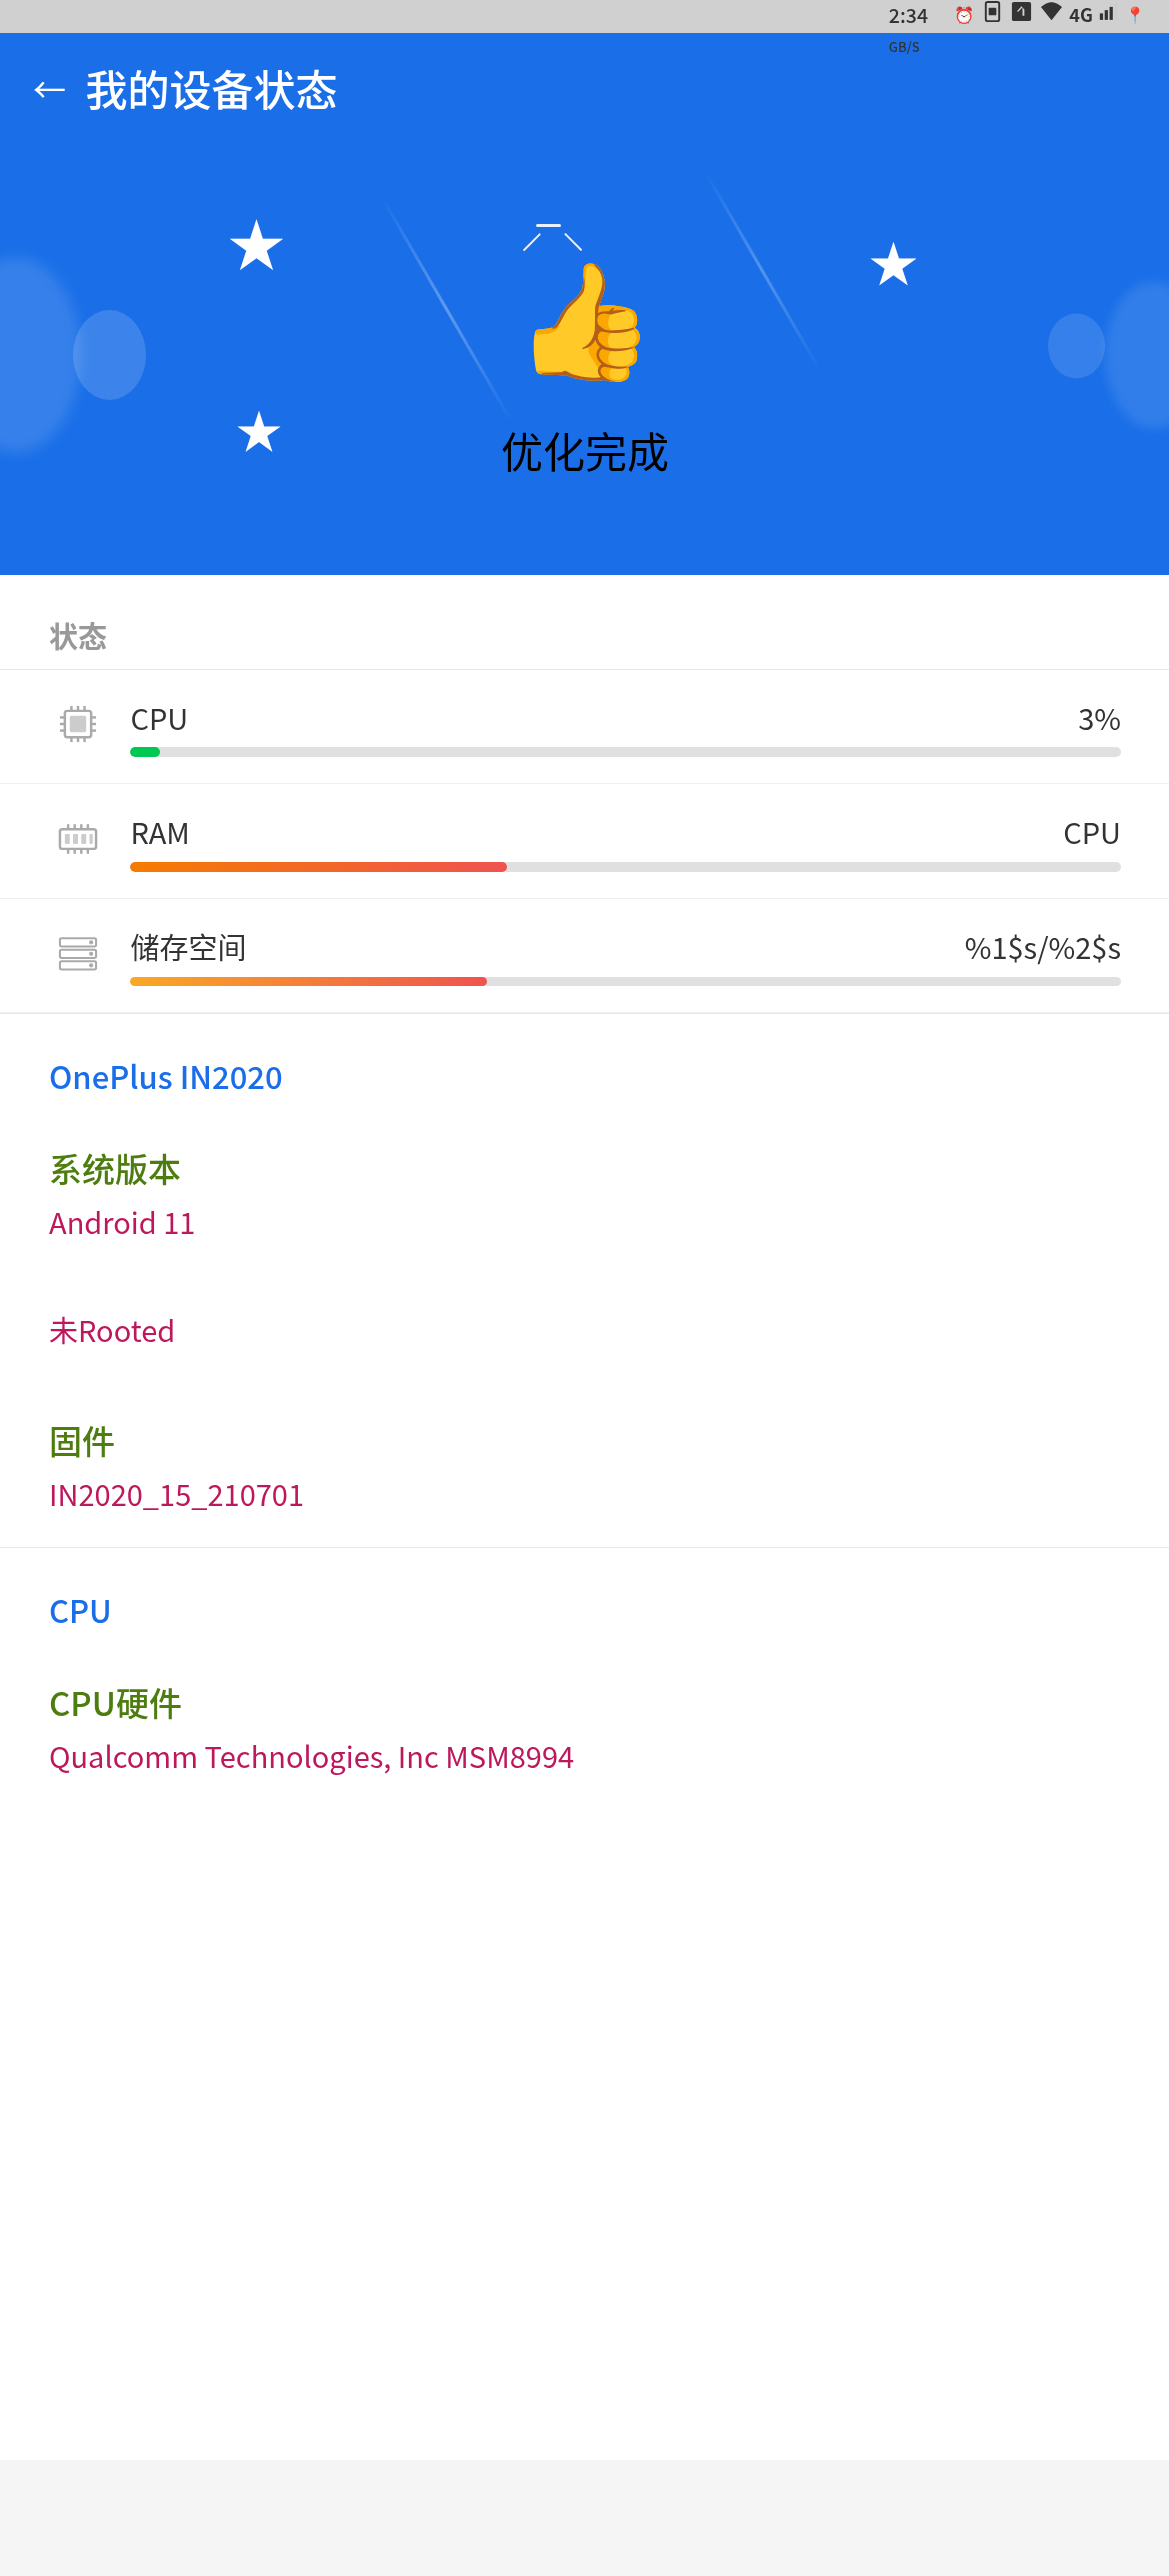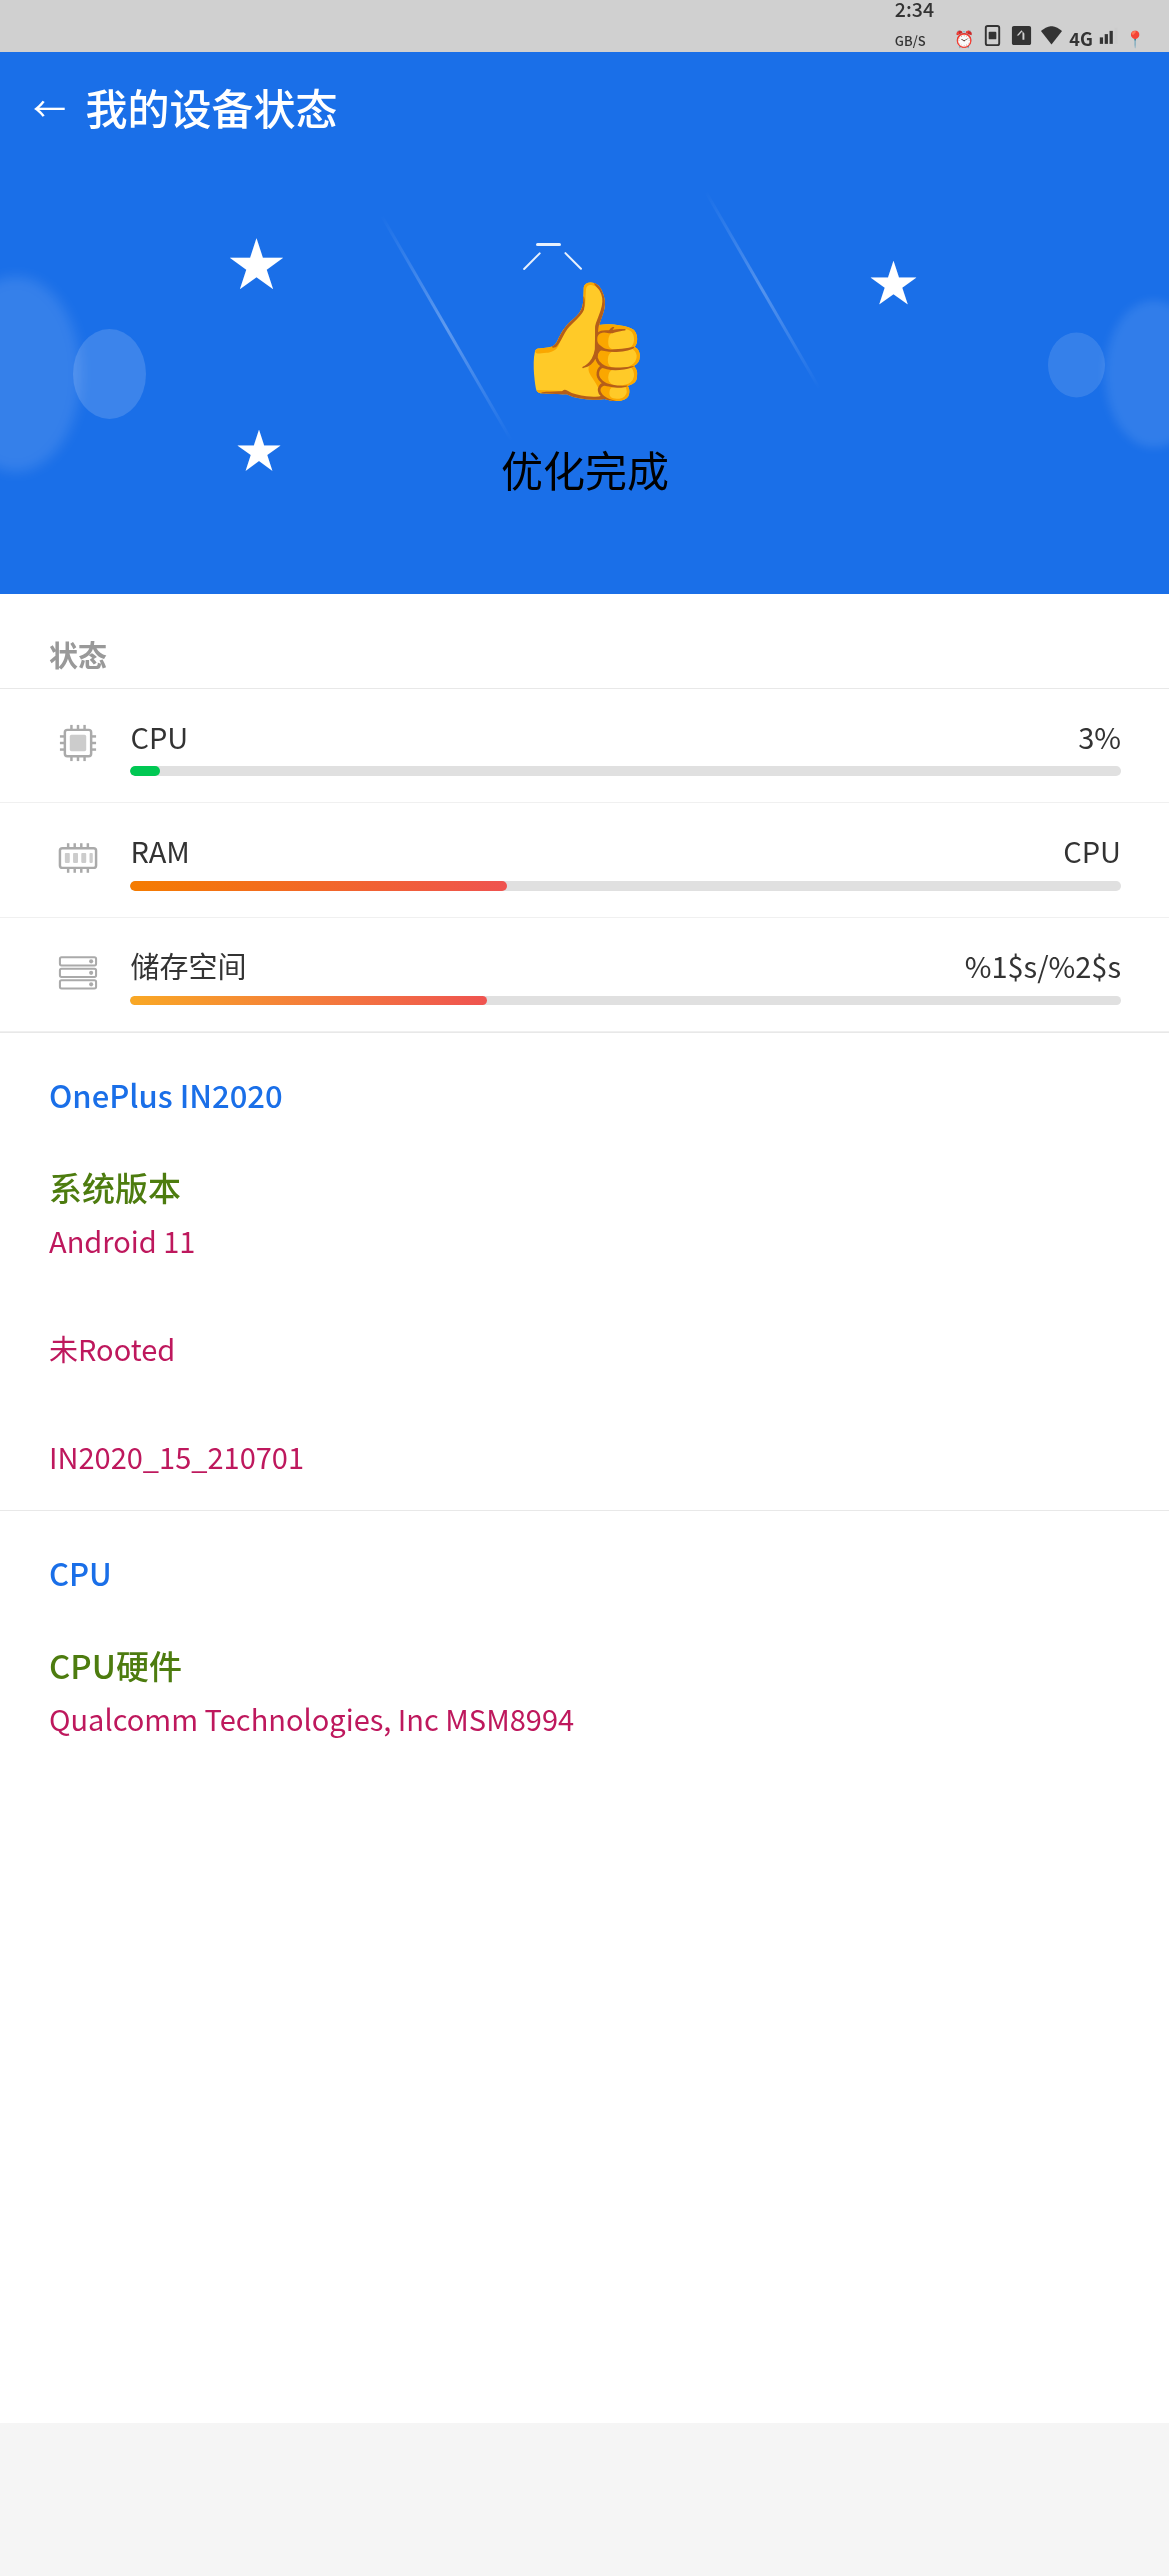--- a/index.html
+++ b/index.html
@@ -7,26 +7,26 @@
       width: 1170px;
       min-height: 2576px;
       background: #f5f5f5;
       font-family: 'PingFang SC', 'Noto Sans CJK SC', 'Microsoft YaHei', sans-serif;
       overflow-x: hidden;
     }
 
     
     .status-bar {
       background: #d0d0d0;
-      height: 52px;
-      display: flex;
-      align-items: flex-end;
+      height: 33px;
+      display: flex;
+      align-items: flex-start;
       justify-content: flex-end;
       padding: 0 24.4px;
-      gap: 20px;
+      gap: 26px;
     }
     .status-bar-time {
       font-size: 19.5px;
       color: #333;
       font-weight: 500;
     }
     .status-icons {
       display: flex;
       align-items: center;
       gap: 6.5px;
@@ -438,20 +438,21 @@
     <div class="info-item">
       <div class="info-item-label">系统版本</div>
       <div class="info-item-value">Android 11</div>
     </div>
 
     <div class="info-item">
       <div class="info-item-value">未Rooted</div>
     </div>
 
     <div class="info-item">
+      <div class="info-item-label">固件</div>
       <div class="info-item-value">IN2020_15_210701</div>
     </div>
   </div>
 
   <div class="full-divider"></div>
 
   <div class="section-group">
     <div class="cpu-section-header">CPU</div>
 
     <div class="info-item">

